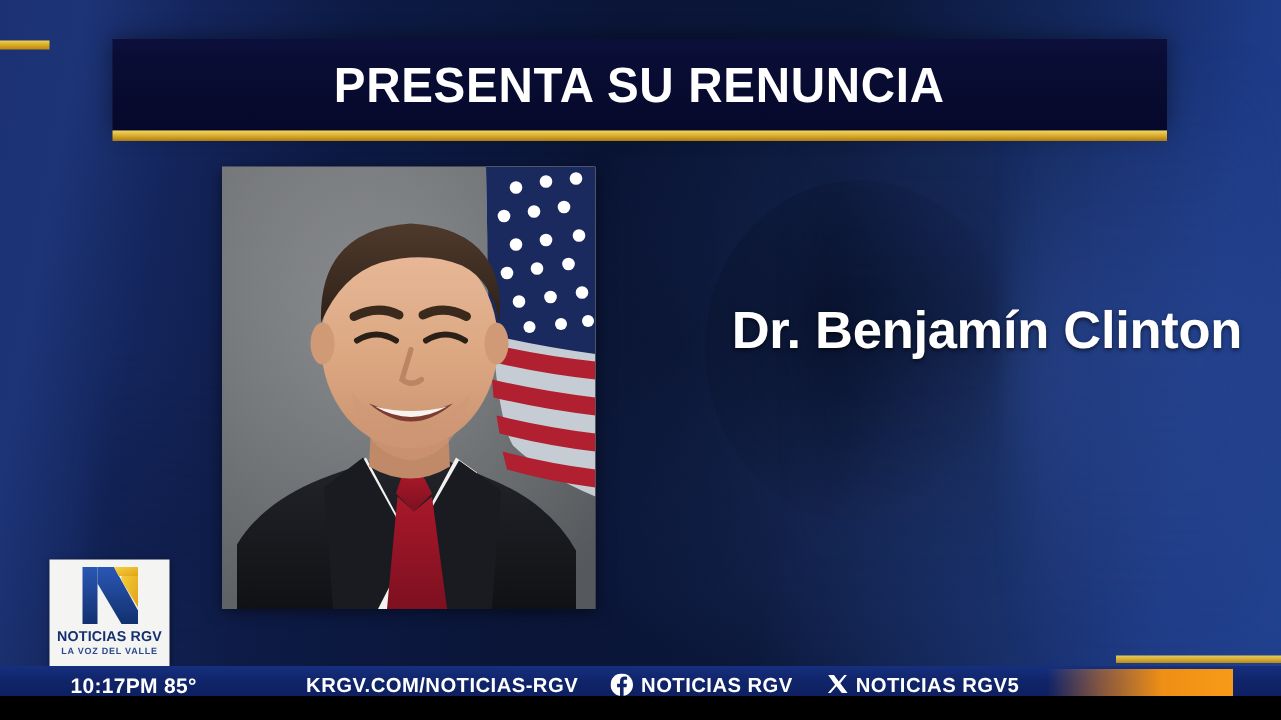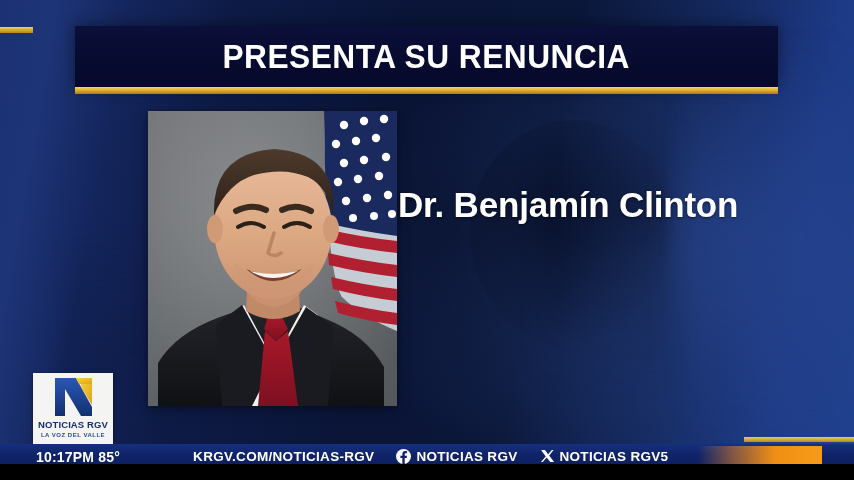--- a/index.html
+++ b/index.html
@@ -69,22 +69,22 @@
   
   .photo {
     position:absolute; left:148px; top:111px; width:249px; height:295px;
     overflow:hidden; background:#6a6a6a;
     box-shadow:0 2px 10px rgba(0,0,0,0.5);
   }
   .photo svg { display:block; width:249px; height:295px; }
 
   
   .name-block {
-    position:absolute; left:398px; top:186px; width:430px;
-    text-align:left; color:#fff;
+    position:absolute; left:398px; top:202px; width:430px;
+    text-align:right; color:#fff;
   }
   .subject-name {
     font-size:35px; font-weight:bold; line-height:1.06; letter-spacing:-0.2px;
     white-space:nowrap;
     text-shadow:0 1px 3px rgba(0,0,0,0.6);
   }
   .subject-desc {
     margin-top:9px; font-size:17px; font-weight:bold; line-height:1.35;
     letter-spacing:0.2px;
     text-shadow:0 1px 3px rgba(0,0,0,0.6);
@@ -109,21 +109,21 @@
   }
 
   
   .ticker {
     position:absolute; left:0; top:444px; width:854px; height:25px;
     background:linear-gradient(180deg,#16307e 0%,#10246a 40%,#0d1e5c 100%);
     display:flex; align-items:center;
   }
   .ticker-clock {
     color:#ffffff; font-size:14px; font-weight:bold; letter-spacing:0.2px;
-    padding-left:36px; white-space:nowrap;
+    padding-left:47px; white-space:nowrap;
   }
   .ticker-items {
     display:flex; align-items:center; gap:0; margin-left:33px;padding-left:40px;
   }
   .ticker-item {
     display:flex; align-items:center; gap:5px;
     color:#ffffff; font-size:13.5px; font-weight:bold; letter-spacing:0.3px;
     white-space:nowrap; margin-right:22px;
   }
   .tick-icon { display:block; flex:0 0 auto; }

